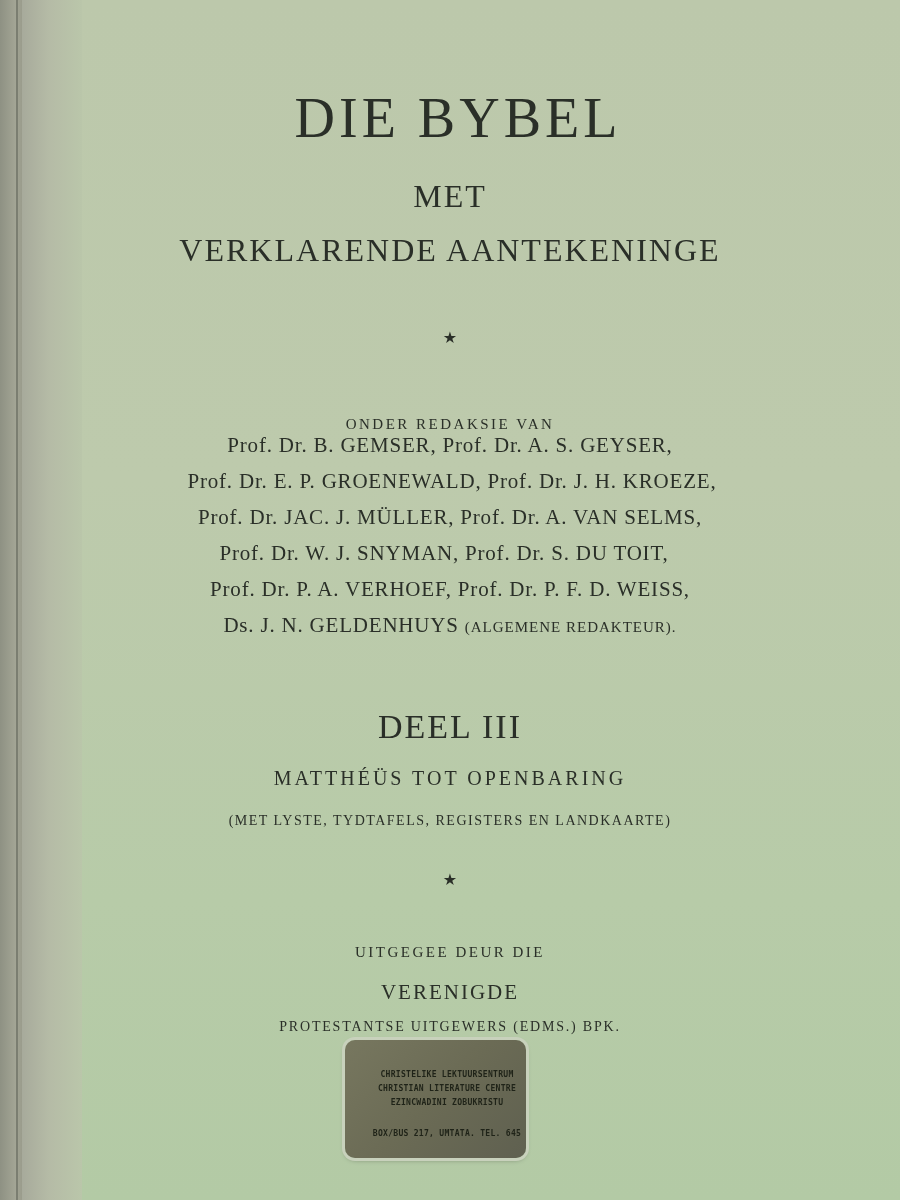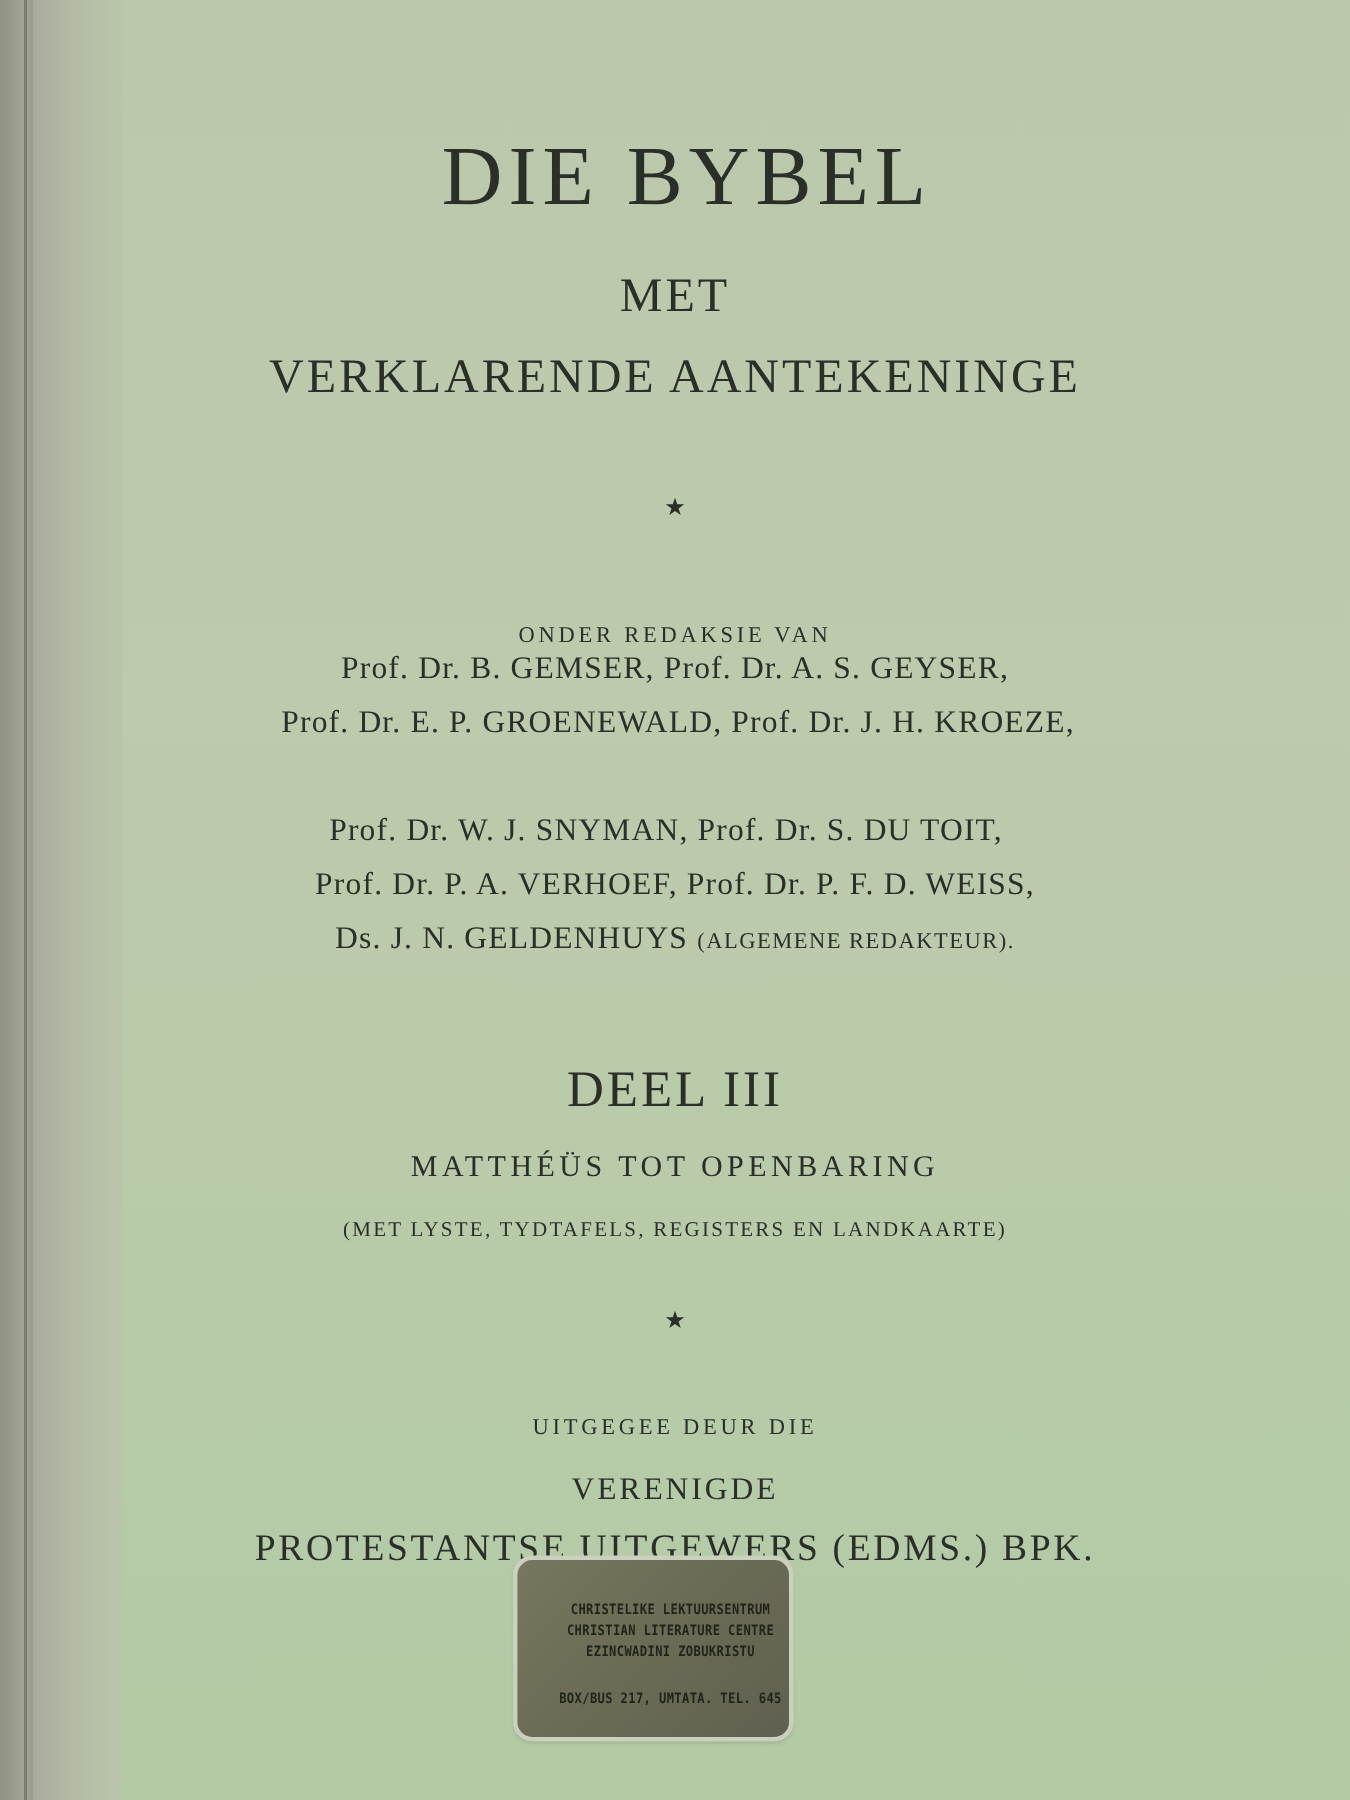--- a/index.html
+++ b/index.html
@@ -46,21 +46,21 @@
     .ed3 { top: 541px; left: -6px; }
     .ed4 { top: 577px; left: 0; }
     .ed5 { top: 613px; left: 0; }
     .sc { font-size: 15px; letter-spacing: 1px; }
     .deel { top: 708px; font-size: 34px; letter-spacing: 2px; left: 0; }
     .books { top: 767px; font-size: 20px; letter-spacing: 3px; }
     .extras { top: 813px; font-size: 14px; letter-spacing: 1.5px; }
     .star2 { top: 870px; }
     .uitgegee { top: 944px; }
     .verenigde { top: 980px; font-size: 21px; letter-spacing: 2px; }
-    .protestantse { top: 1019px; font-size: 25px; letter-spacing: 1.8px; }
+    .protestantse { top: 1019px; font-size: 14px; letter-spacing: 1.8px; }
     .sticker {
       position: absolute; left: 345px; top: 1040px; width: 181px; height: 118px;
       border-radius: 10px;
       background: linear-gradient(135deg, #77775f 0%, #6b6b55 50%, #5f6050 100%);
       box-shadow: 0 0 0 3px #c8d1bc, 0 2px 5px rgba(0,0,0,0.35);
       font-family: "DejaVu Sans Mono", monospace;
       color: #1f2318; text-align: center;
     }
     .sticker .s { position: absolute; left: 0; width: 204px; font-size: 9.5px; font-weight: bold; letter-spacing: 0.3px; transform: scaleX(0.85); }
     .sticker .s0 { top: 28px; }
@@ -78,20 +78,21 @@
 
 <div class="content">
   <div class="line title">DIE BYBEL</div>
   <div class="line sub1">MET</div>
   <div class="line sub2">VERKLARENDE AANTEKENINGE</div>
   <div class="line star star1">★</div>
 
   <div class="line smallcaps-label onder">ONDER REDAKSIE VAN</div>
   <div class="line editors ed0">Prof. Dr. B. GEMSER, Prof. Dr. A. S. GEYSER,</div>
   <div class="line editors ed1">Prof. Dr. E. P. GROENEWALD, Prof. Dr. J. H. KROEZE,</div>
+  <div class="line editors ed2">Prof. Dr. JAC. J. MÜLLER, Prof. Dr. A. VAN SELMS,</div>
   <div class="line editors ed3">Prof. Dr. W. J. SNYMAN, Prof. Dr. S. DU TOIT,</div>
   <div class="line editors ed4">Prof. Dr. P. A. VERHOEF, Prof. Dr. P. F. D. WEISS,</div>
   <div class="line editors ed5">
     <span>Ds. J. N. GELDENHUYS</span>
     <span class="sc">(ALGEMENE REDAKTEUR).</span>
   </div>
 
   <div class="line deel">DEEL III</div>
   <div class="line books">MATTHÉÜS TOT OPENBARING</div>
   <div class="line extras">(MET LYSTE, TYDTAFELS, REGISTERS EN LANDKAARTE)</div>

